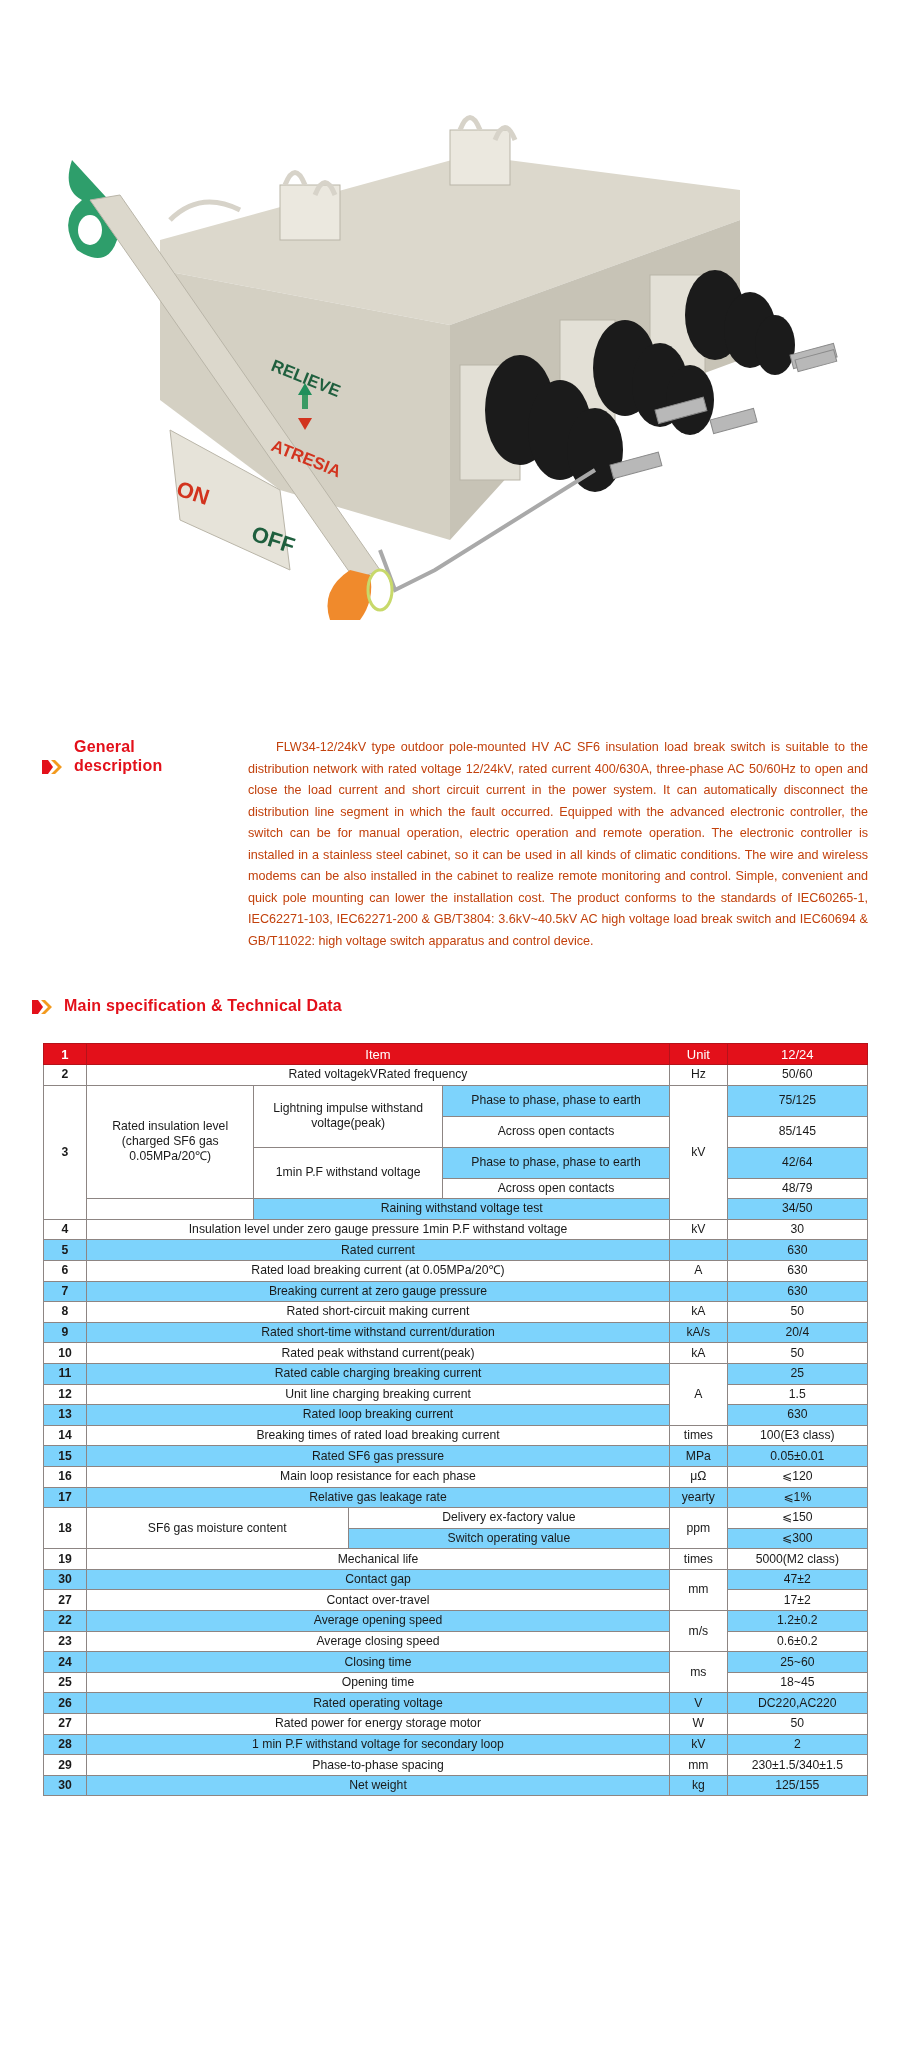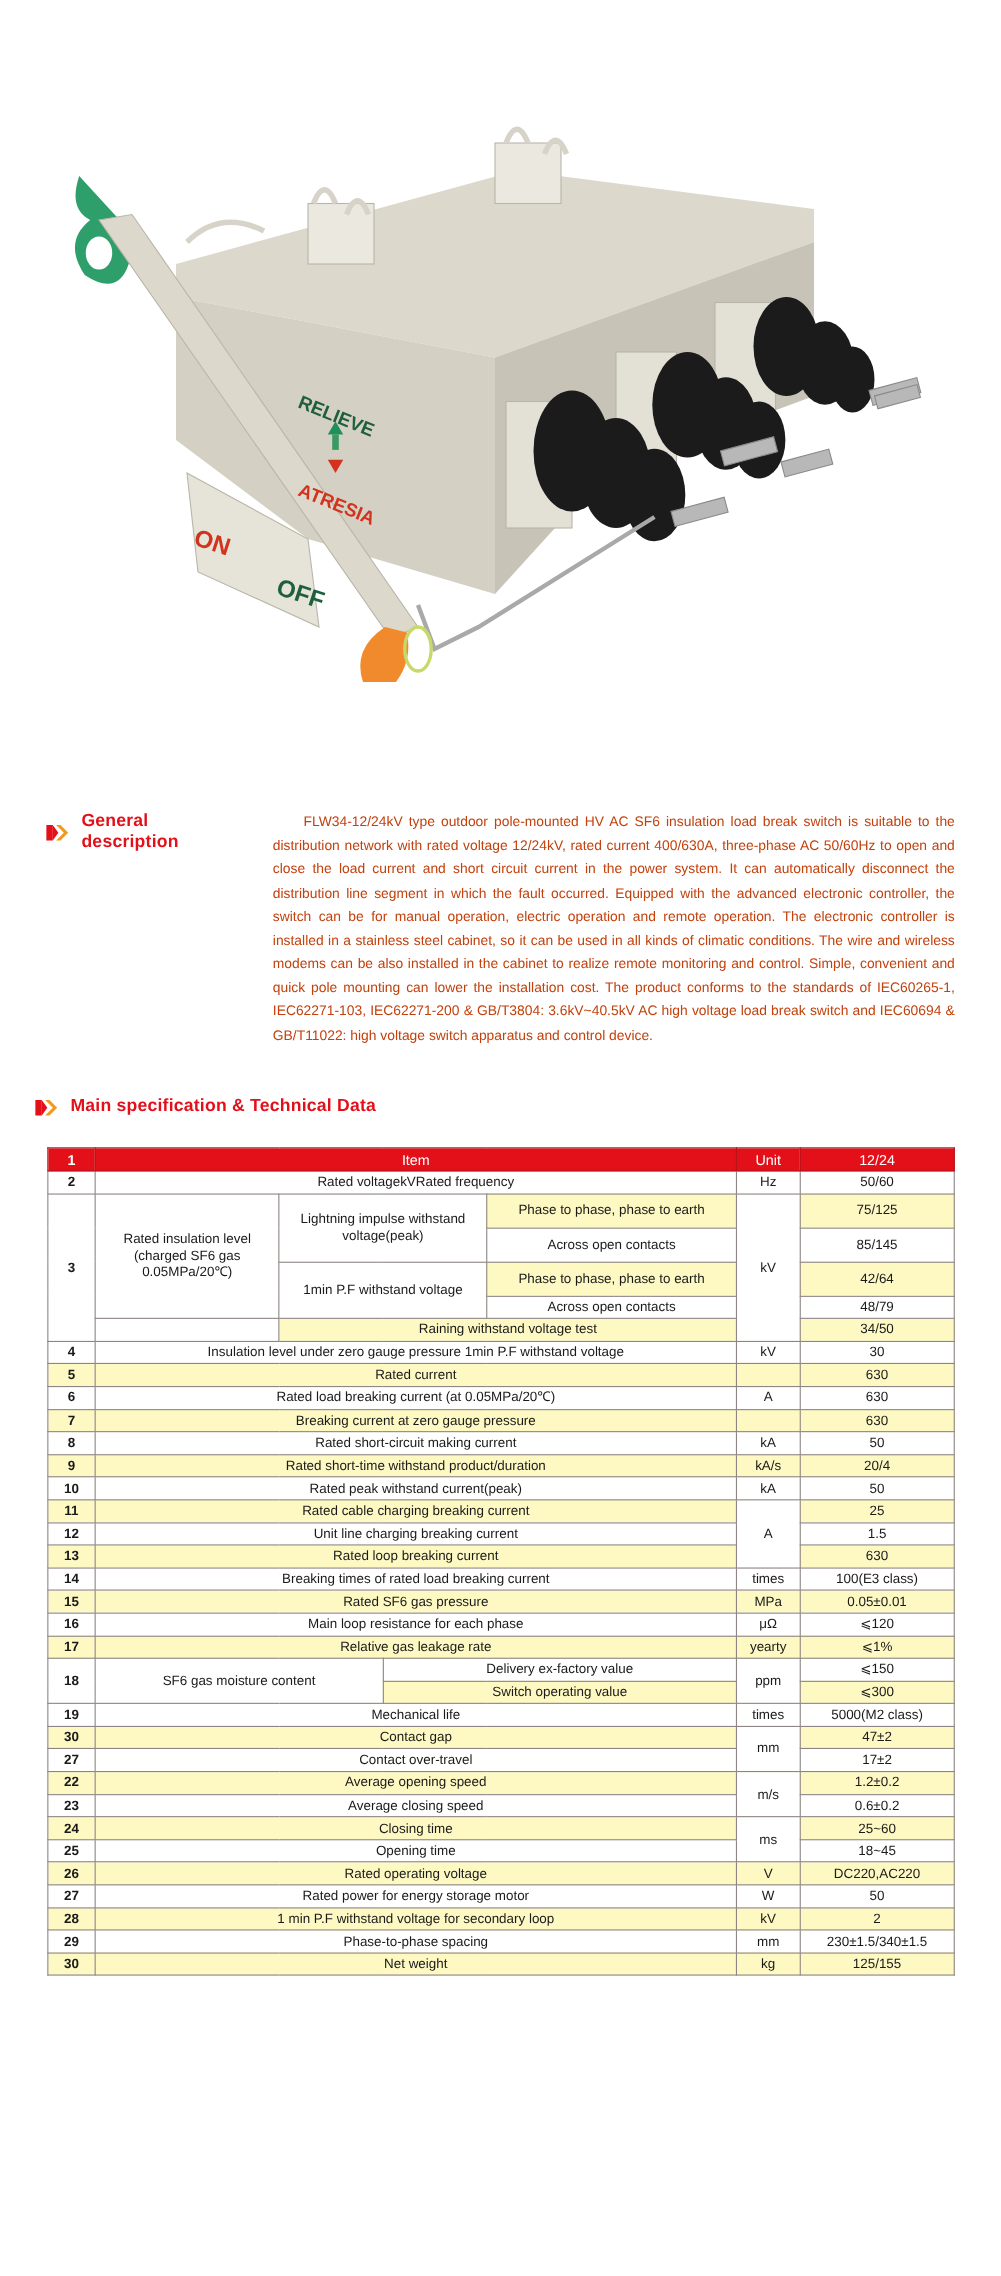--- a/index.html
+++ b/index.html
@@ -3,40 +3,40 @@
 <meta charset="utf-8">
 <style>
   html, body { margin:0; padding:0; background:#ffffff; }
   body { width:910px; height:2069px; position:relative; overflow:hidden; font-family:"Liberation Sans", sans-serif; color:#1a1a1a; }
 
   
   .photo { position:absolute; left:50px; top:100px; width:820px; height:520px; }
   .photo svg { width:100%; height:100%; display:block; }
 
   
-  .sec-head { position:absolute; display:flex; align-items:center; }
+  .sec-head { position:absolute; display:flex; align-items:flex-end; }
   .sec-icon { width:22px; height:16px; margin-right:10px; margin-top:2px; flex:none; }
   .sec-title { color:#e3101a; font-weight:bold; font-size:16px; line-height:19px; letter-spacing:0.2px; }
 
   .general-head { left:42px; top:737px; width:160px; }
   .general-head .sec-title { width:120px; }
 
   .desc { position:absolute; left:248px; top:737px; width:620px; font-size:12.6px; line-height:21.5px; text-align:justify; color:#c2410c; }
   .desc p { margin:0; text-indent:28px; }
 
   .spec-head { left:32px; top:996px; }
 
   
   table.spec { position:absolute; left:43px; top:1043px; width:825px; border-collapse:collapse; font-size:12.2px; color:#1a1a1a; }
   table.spec td { border:1px solid #8d8583; text-align:center; padding:0 4px; height:19.6px; line-height:15px; }
   table.spec tr.hdr td { background:#e3101a; color:#ffffff; font-weight:normal; font-size:13px; height:20px; border-color:#b5121a; }
   table.spec td.no { width:32px; font-weight:bold; }
   table.spec td.unit { width:46px; }
   table.spec td.val { width:125px; }
-  table.spec .g { background:#fef9c3; }
+  table.spec .g { background:#7dd3fc; }
   table.spec .w { background:#ffffff; }
   table.spec td.tall { height:30px; }
   table.spec tr.hdr td.no { font-weight:bold; }
 </style>
 </head>
 <body>
 
 <div class="photo">
   <svg viewBox="0 0 820 520" xmlns="http://www.w3.org/2000/svg">
 
@@ -200,21 +200,21 @@
     <td>630</td>
   </tr>
   <tr class="w">
     <td class="no">8</td>
     <td colspan="4">Rated short-circuit making current</td>
     <td>kA</td>
     <td>50</td>
   </tr>
   <tr class="g">
     <td class="no">9</td>
-    <td colspan="4">Rated short-time withstand product/duration</td>
+    <td colspan="4">Rated short-time withstand current/duration</td>
     <td>kA/s</td>
     <td>20/4</td>
   </tr>
   <tr class="w">
     <td class="no">10</td>
     <td colspan="4">Rated peak withstand current(peak)</td>
     <td>kA</td>
     <td>50</td>
   </tr>
   <tr class="g">

